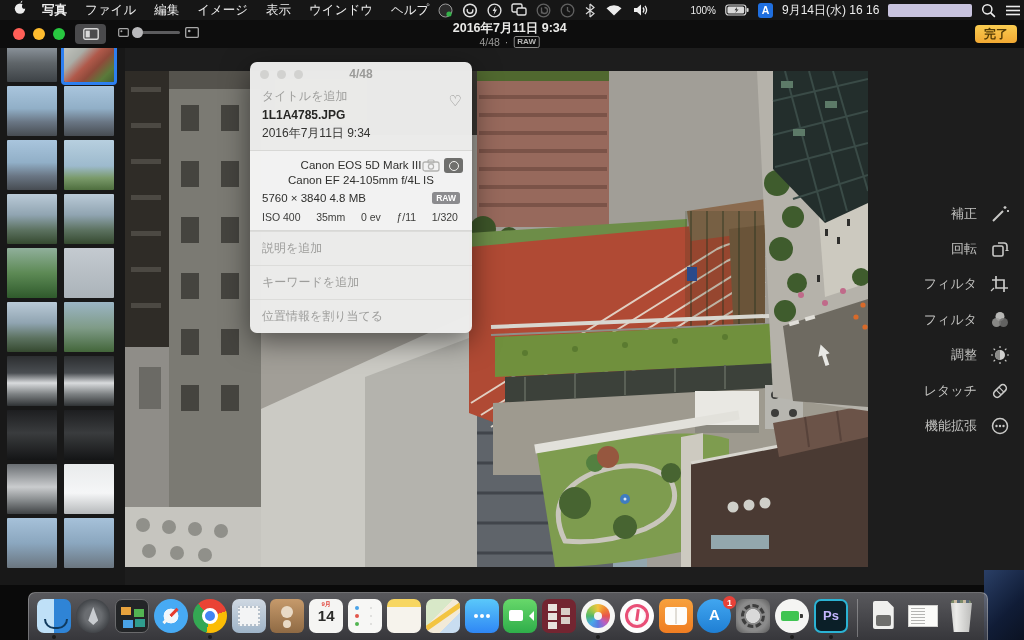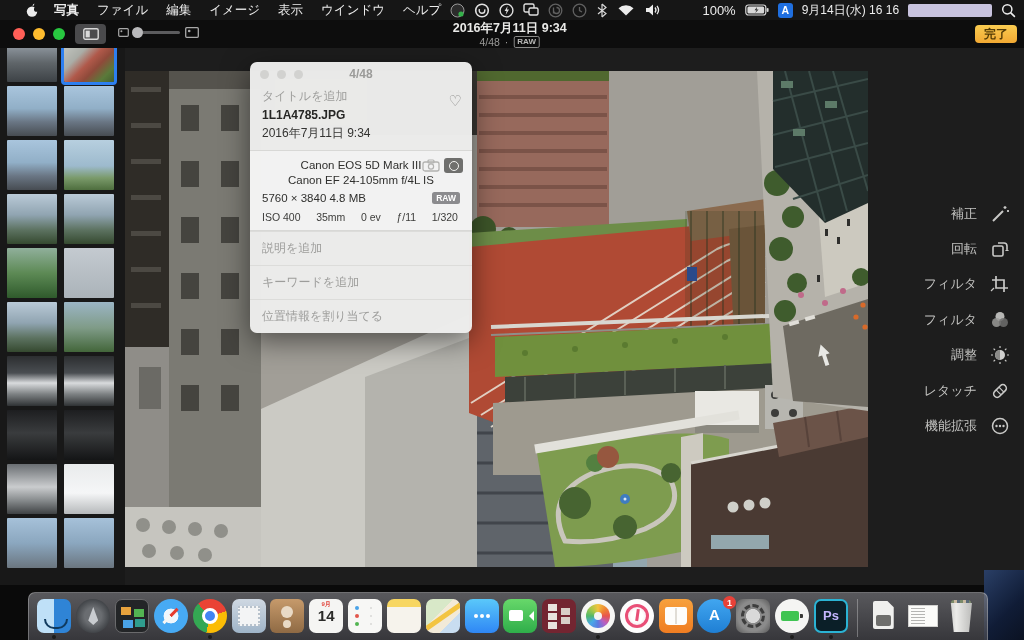--- a/index.html
+++ b/index.html
@@ -1,27 +1,27 @@
 <!DOCTYPE html>
 <html><head>
 <meta charset="utf-8">
 <style>
   html,body{margin:0;padding:0;width:1024px;height:640px;overflow:hidden;background:#0b0b0b;
     font-family:"Liberation Sans","DejaVu Sans",sans-serif;-webkit-font-smoothing:antialiased;}
   
   #menubar{position:absolute;left:0;top:0;width:1024px;height:20px;background:#161616;
     display:flex;align-items:center;color:#ececec;font-size:12.5px;z-index:50;}
-  #menubar .mleft{display:flex;align-items:center;gap:0;padding-left:24px;}
+  #menubar .mleft{display:flex;align-items:flex-start;gap:0;padding-left:12px;}
   .menu-item{padding:0 9px;height:20px;display:flex;align-items:center;cursor:default;white-space:nowrap;}
   .menu-item.app{font-weight:bold;}
   .apple{width:13px;height:15px;margin:0 6px 0 2px;}
   #menubar .mright{margin-left:auto;display:flex;align-items:center;gap:9px;padding-right:10px;}
   .sico{height:15px;display:flex;align-items:center;}
   .dim{opacity:.45;}
-  .batt-pct{font-size:13px;margin-left:32px;}
+  .batt-pct{font-size:10px;margin-left:32px;}
   .input-a{width:15px;height:15px;background:#1f6fe0;border-radius:3px;color:#fff;font-size:10.5px;
     font-weight:bold;display:flex;align-items:center;justify-content:center;}
   .mdate{font-size:12px;white-space:nowrap;}
   .redact{width:84px;height:13px;background:#c8c3de;border-radius:2px;}
   
   #titlebar{position:absolute;left:0;top:20px;width:1024px;height:28px;background:#0d0d0d;z-index:40;}
   .tl{position:absolute;top:8px;width:12px;height:12px;border-radius:50%;}
   .tl.r{left:13px;background:#ff5f57;}
   .tl.y{left:33px;background:#febc2e;}
   .tl.g{left:53px;background:#28c840;}

